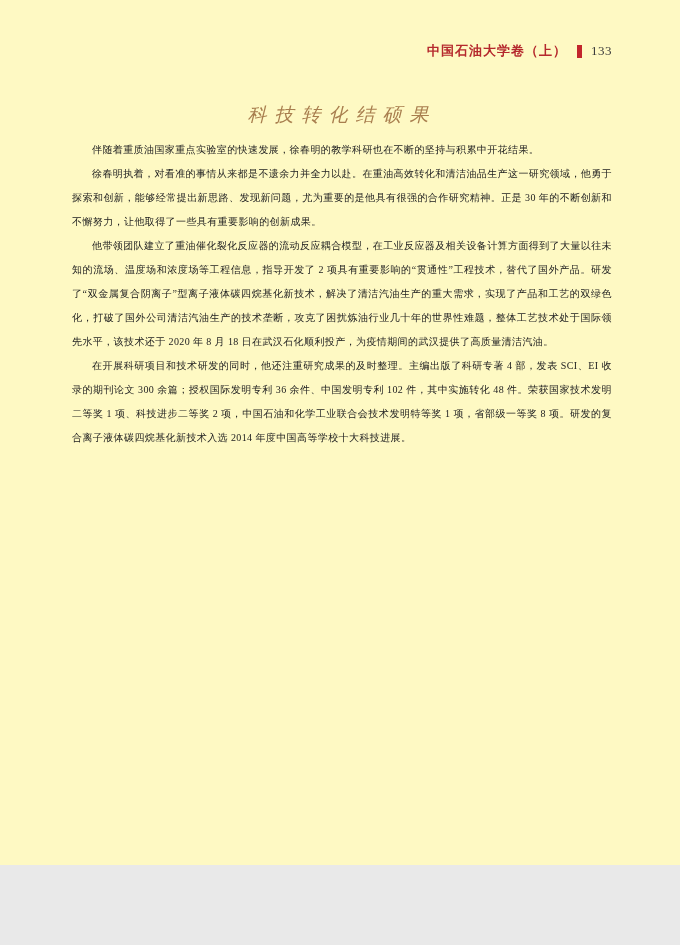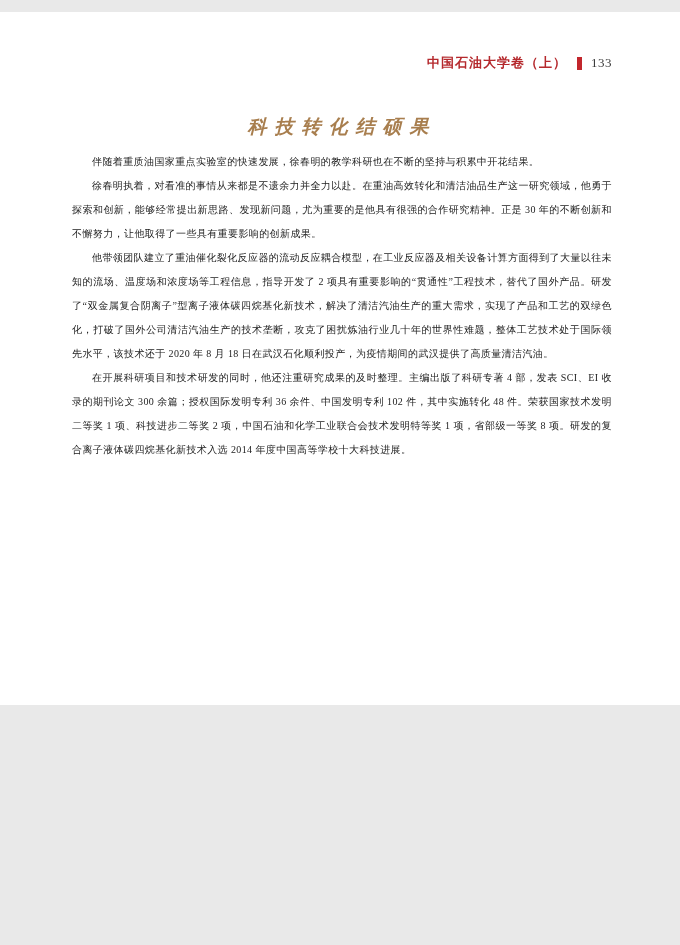--- a/index.html
+++ b/index.html
@@ -1,22 +1,22 @@
 <!DOCTYPE html>
 <html><head>
 <meta charset="utf-8">
 <style>
   * { margin: 0; padding: 0; box-sizing: border-box; }
   html, body { background: #e9e9e9; }
   .page {
     position: relative;
     width: 680px;
-    height: 693px;
-    margin: 12px auto;
-    background: #ffffff;
+    height: 865px;
+    margin: 0 auto;
+    background: #fef9c3;
     font-family: "Liberation Serif", serif;
     color: #222222;
     overflow: hidden;
   }
   .content {
     padding: 43px 68px 0 72px;
   }
   .page-header {
     display: flex;
     justify-content: flex-end;
@@ -44,21 +44,21 @@
   .section-heading {
     text-align: center;
     color: #a87e4e;
     font-size: 19px;
     font-weight: normal;
     font-style: italic;
     letter-spacing: 8px;
     line-height: 28px;
     font-family: "Liberation Serif", serif;
   }
-  .heading-1 { margin-top: 42px; margin-bottom: 9px; font-weight: bold; }
+  .heading-1 { margin-top: 42px; margin-bottom: 9px; }
   .heading-2 { margin-top: 20px; margin-bottom: 14px; }
   .body-paragraph {
     font-size: 10px;
     line-height: 24px;
     text-align: justify;
     text-indent: 2em;
     color: #222222;
     letter-spacing: 0.4px;
   }
 </style>

